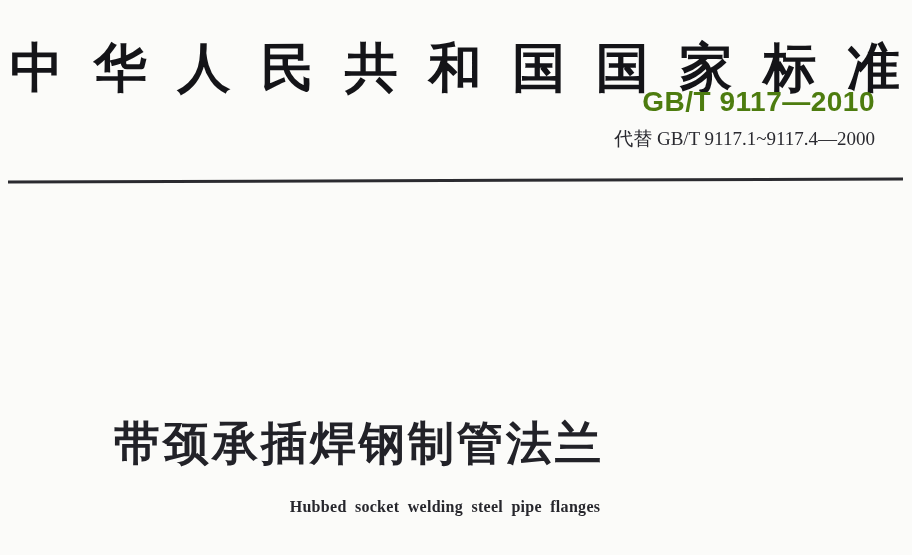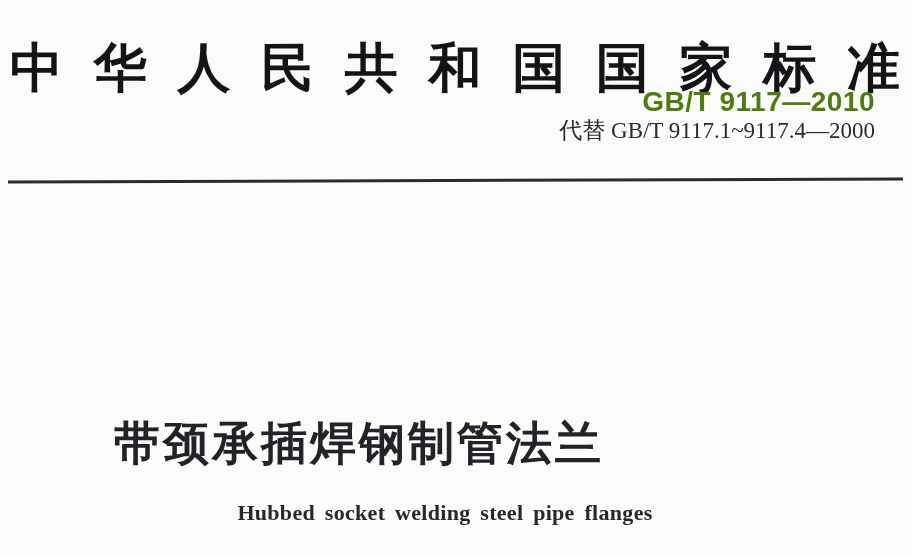--- a/index.html
+++ b/index.html
@@ -45,23 +45,23 @@
     font-family: "Liberation Sans", sans-serif;
     font-weight: bold;
     font-size: 28px;
     line-height: 32px;
     letter-spacing: 0.5px;
     color: #4d7c0f;
     white-space: nowrap;
   }
   .std-replaces {
     font-family: "Liberation Serif", serif;
-    font-size: 23px;
+    font-size: 19px;
     line-height: 24px;
-    margin-top: 1px;
+    margin-top: 9px;
     color: #2a2a30;
     white-space: nowrap;
   }
   .header-rule {
     position: absolute;
     left: 8px;
     top: 179px;
     width: 895px;
     height: 3px;
     background: #2b2b30;
@@ -85,21 +85,21 @@
   }
   .en-title {
     position: absolute;
     top: 477px;
     left: 0;
     width: 890px;
     box-sizing: border-box;
     text-align: center;
     font-family: "Liberation Serif", serif;
     font-weight: bold;
-    font-size: 22px;
+    font-size: 16px;
     line-height: 28px;
     letter-spacing: 0.3px;
     word-spacing: 4px;
     color: #27272d;
     white-space: nowrap;
   }
 </style>
 </head>
 <body>
 

